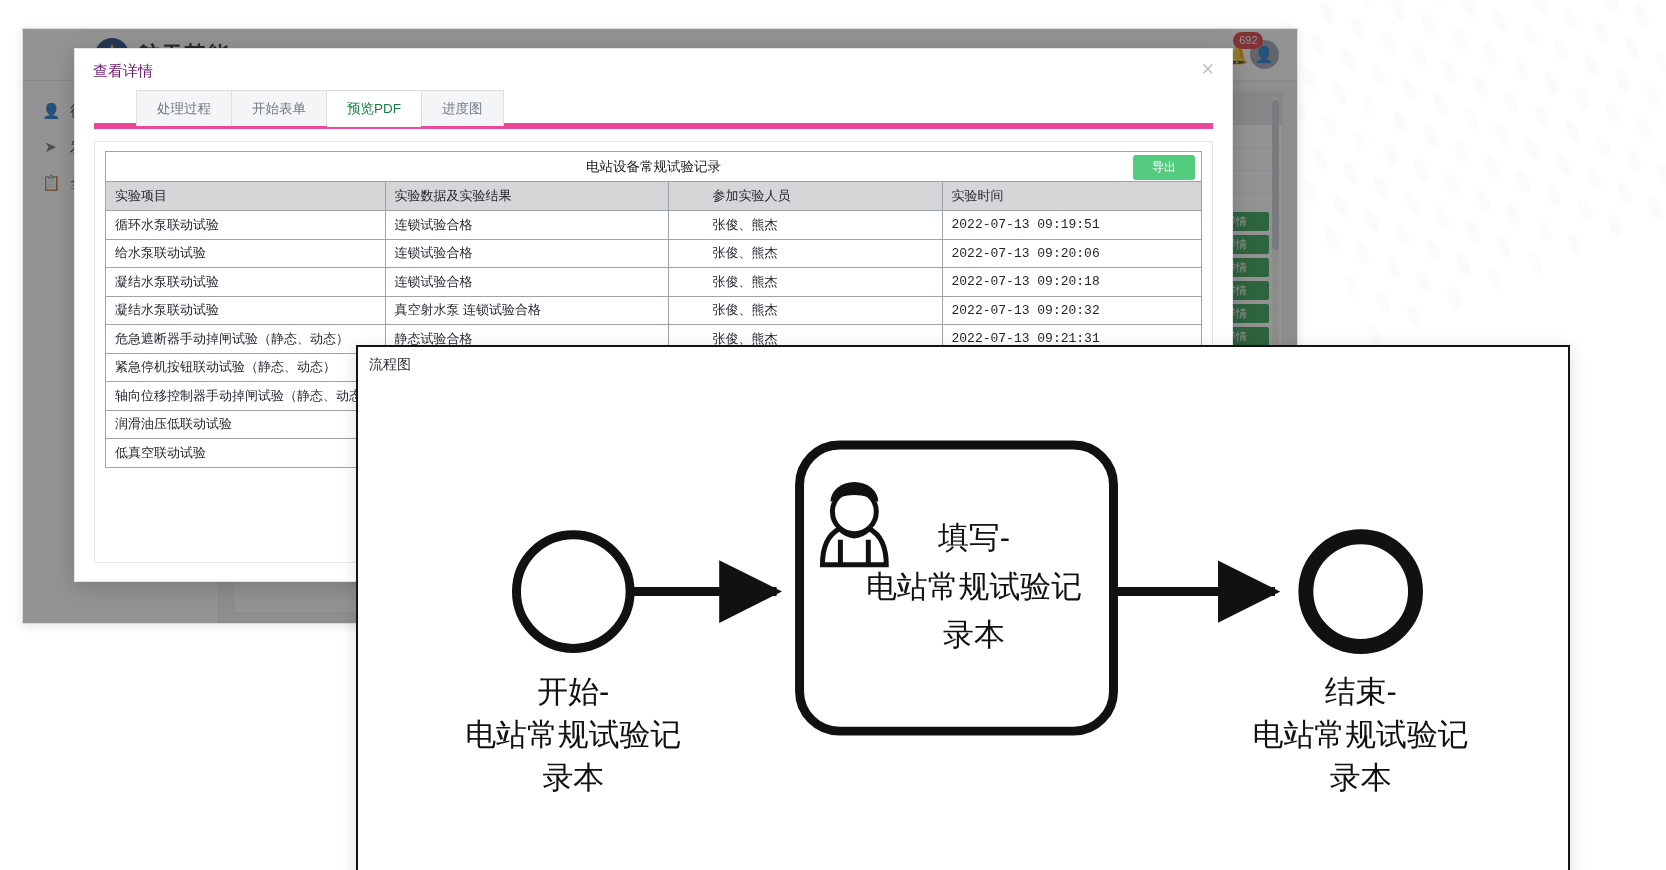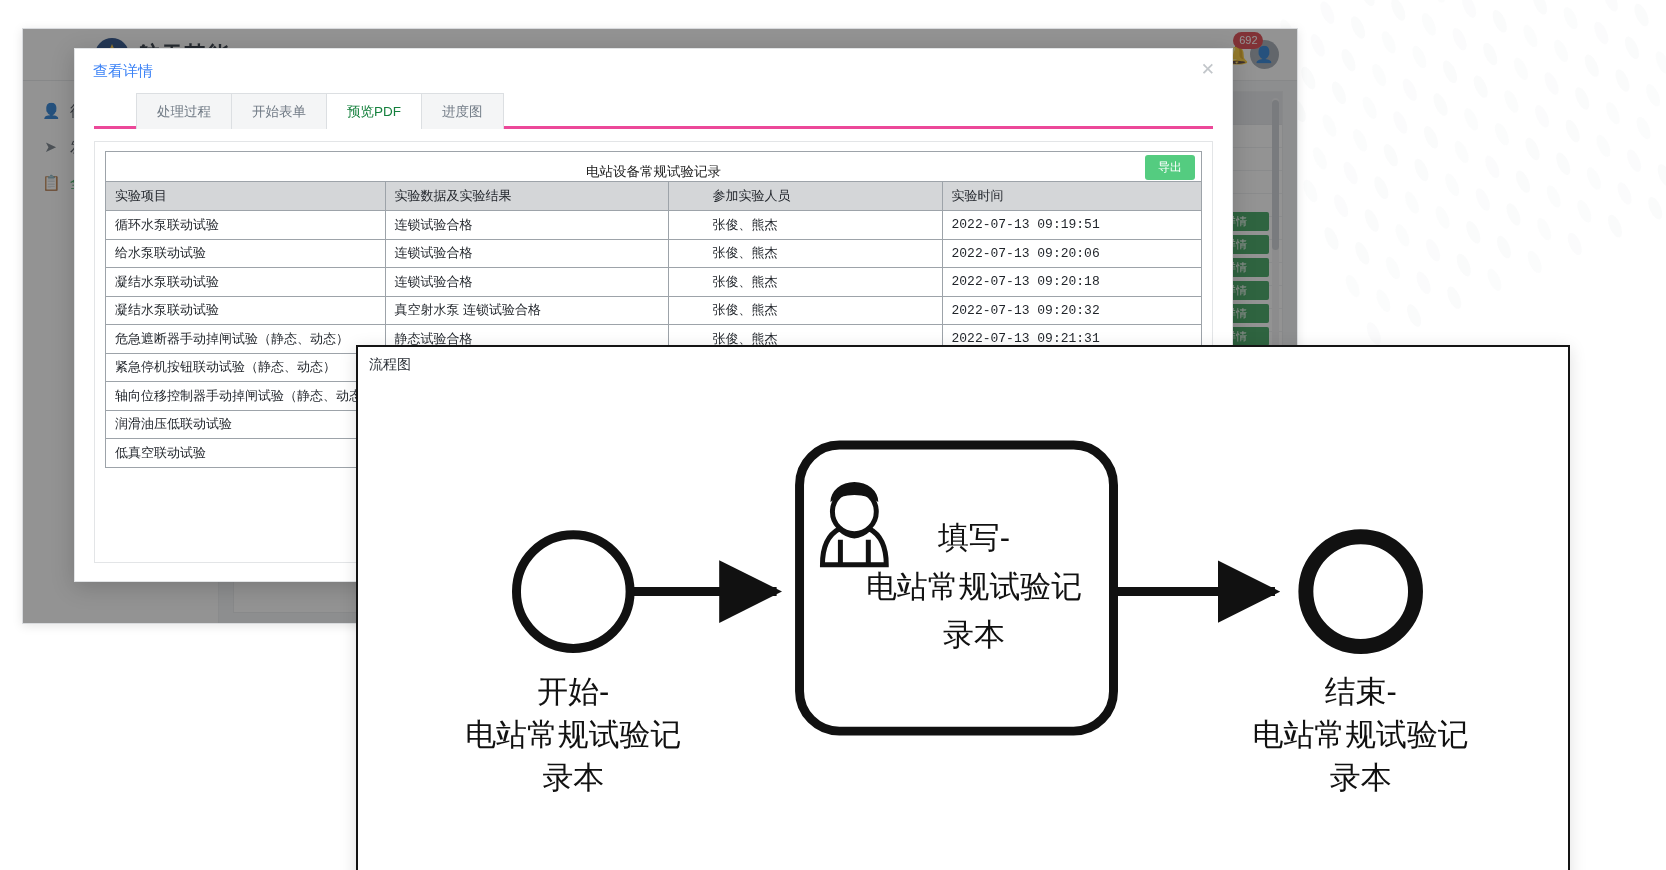--- a/index.html
+++ b/index.html
@@ -152,32 +152,32 @@
     border: 1px solid #e2e4e6;
     box-shadow: 0 5px 22px rgba(0,0,0,.18);
     z-index: 60;
   }
   #modal-head {
     height: 44px;
     display: flex; align-items: center;
     padding: 0 18px;
     position: relative;
   }
-  #modal-title { font-size: 15px; color: #3b82f6; }
+  #modal-title { font-size: 15px; color: #701a75; }
   #modal-close {
     position: absolute; right: 17px; top: 12px;
     font-size: 17px; color: #c2c6ca; line-height: 1;
     cursor: pointer;
   }
   #modal-body { padding: 0 19px 14px 19px; height: calc(100% - 44px); }
 
   #tabbar {
-    display: flex; align-items: flex-start;
+    display: flex; align-items: center;
     height: 36px;
-    border-bottom: 3px solid #ec4899;
+    border-bottom: 6px solid #ec4899;
     padding-left: 42px;
   }
   .tab {
     height: 36px; line-height: 36px;
     padding: 0 20px;
     font-size: 13.5px; color: #707a85;
     background: #f4f5f6;
     border: 1px solid #dcdfe2;
     border-bottom: none;
     margin-right: -1px;
@@ -202,28 +202,28 @@
     background: #ffffff;
   }
   #doc-frame {
     border: 1px solid #9da3a9;
     border-bottom: none;
   }
   #doc-titlerow {
     position: relative;
     height: 30px;
     border-bottom: 1px solid #9da3a9;
-    display: flex; align-items: flex-end; justify-content: center;
+    display: flex; align-items: center; justify-content: center;
   }
   #doc-title { font-size: 13.5px; color: #222; }
   #export-btn {
     position: absolute; right: 6px; top: 3px;
     background: #54cc80; color: #ffffff;
     font-size: 12px;
-    padding: 4px 13px;
+    padding: 4px 19px;
     border: none; border-radius: 3px;
     cursor: pointer;
     font-family: "Liberation Sans", sans-serif;
   }
   #record-table { width: 100%; border-collapse: collapse; table-layout: fixed; }
   #record-table th, #record-table td {
     border-right: 1px solid #9da3a9;
     border-bottom: 1px solid #9da3a9;
     font-size: 13px; color: #1f2329;
     text-align: left;

